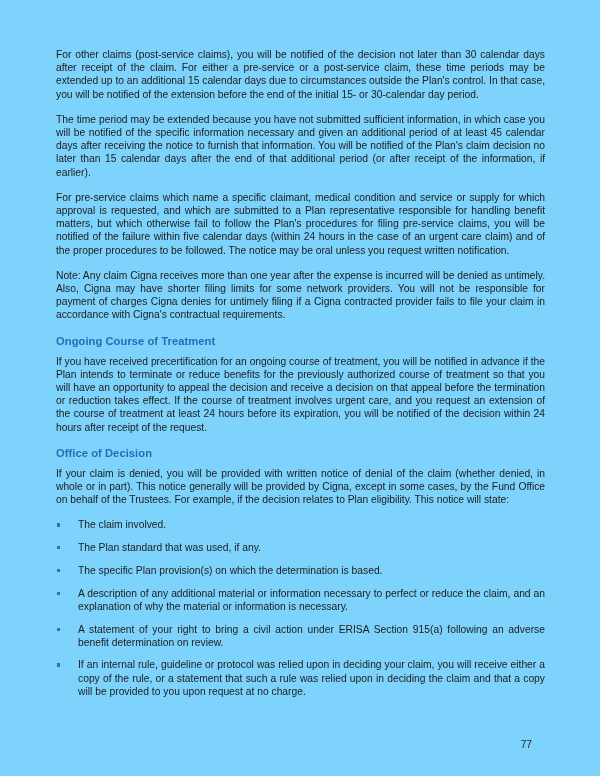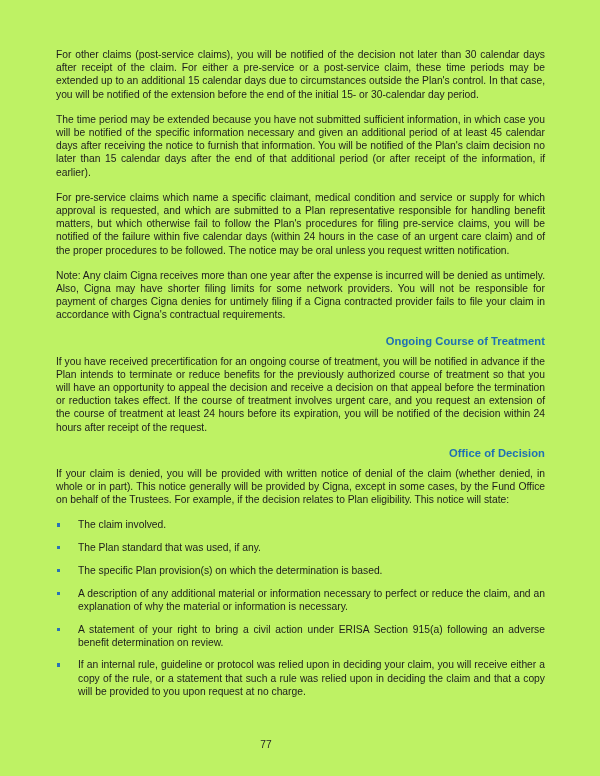--- a/index.html
+++ b/index.html
@@ -13,21 +13,21 @@
     font-family: "Liberation Sans", sans-serif;
     color: #1a1a1a;
     position: relative;
     overflow: hidden;
   }
   .page {
     position: absolute;
     left: 0; top: 0;
     width: 600px;
     height: 776px;
-    background: #bef264;
+    background: #7dd3fc;
   }
   .content {
     position: absolute;
     left: 56px;
     top: 48px;
     width: 489px;
   }
   p.body-par {
     margin: 0 0 12px 0;
     font-size: 10.3px;
@@ -41,21 +41,20 @@
   .note-lead {
     font-weight: normal;
   }
   h2.section-heading {
     margin: 9px 0 7px 0;
     font-size: 11.2px;
     line-height: 14px;
     font-weight: bold;
     color: #1f6fb4;
     letter-spacing: 0.05px;
-    text-align: right;
   }
   ul.notice-list {
     margin: 3px 0 0 0;
     padding: 0;
     list-style: none;
   }
   ul.notice-list li.bullet-row {
     position: relative;
     padding-left: 22px;
     margin-bottom: 9.5px;
@@ -73,21 +72,21 @@
     height: 3.2px;
     background: #2a72b5;
     display: block;
   }
   .bullet-text { display: block; }
   .page-number {
     position: absolute;
     left: 0;
     top: 739px;
     width: 532px;
-    text-align: center;
+    text-align: right;
     font-size: 10.2px;
     color: #262626;
     font-family: "Liberation Sans", sans-serif;
   }
 </style>
 </head>
 <body>
 
 <div class="page">
   <div class="content">

